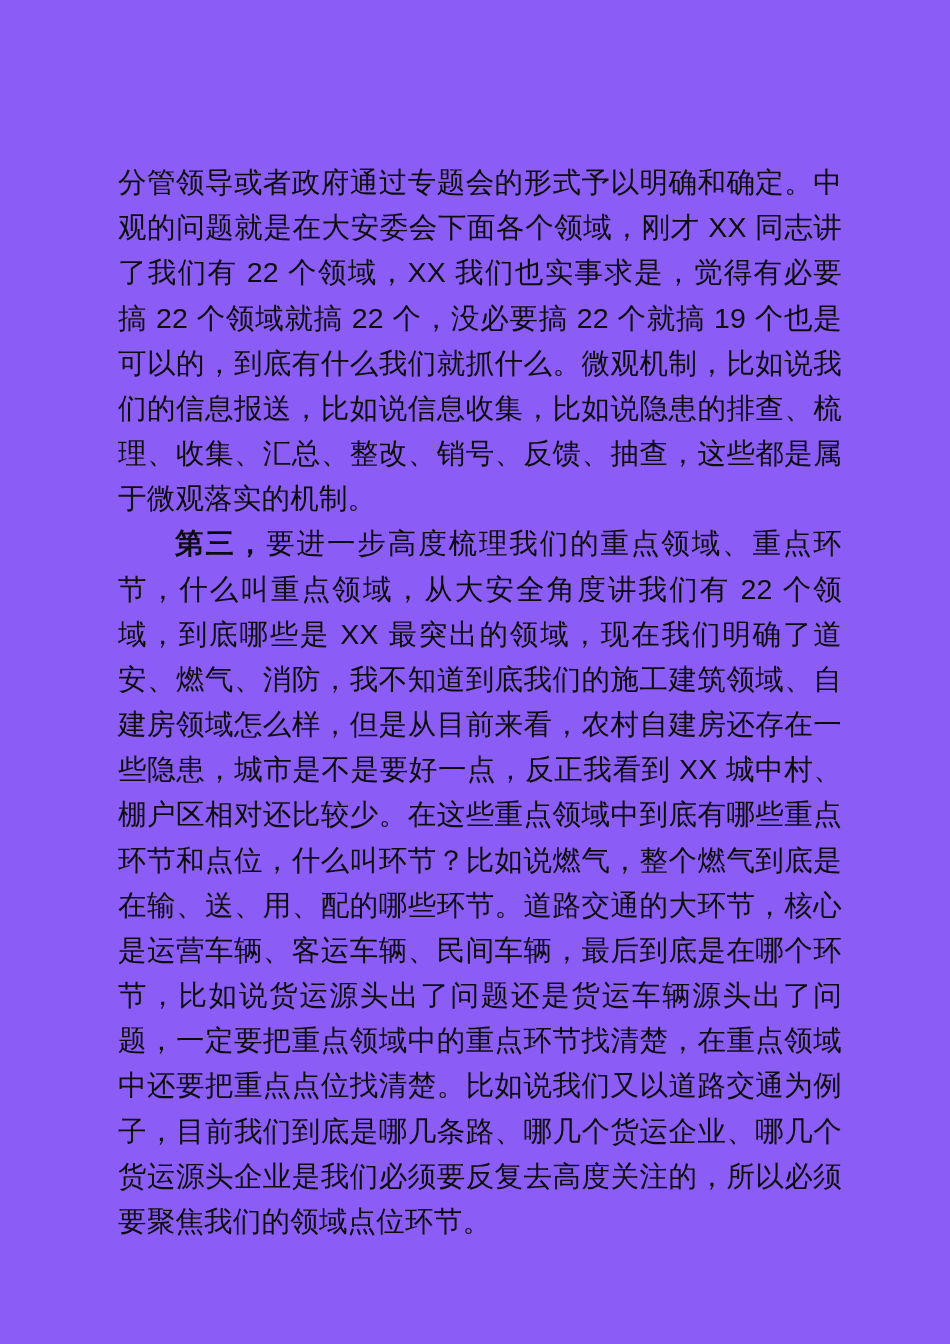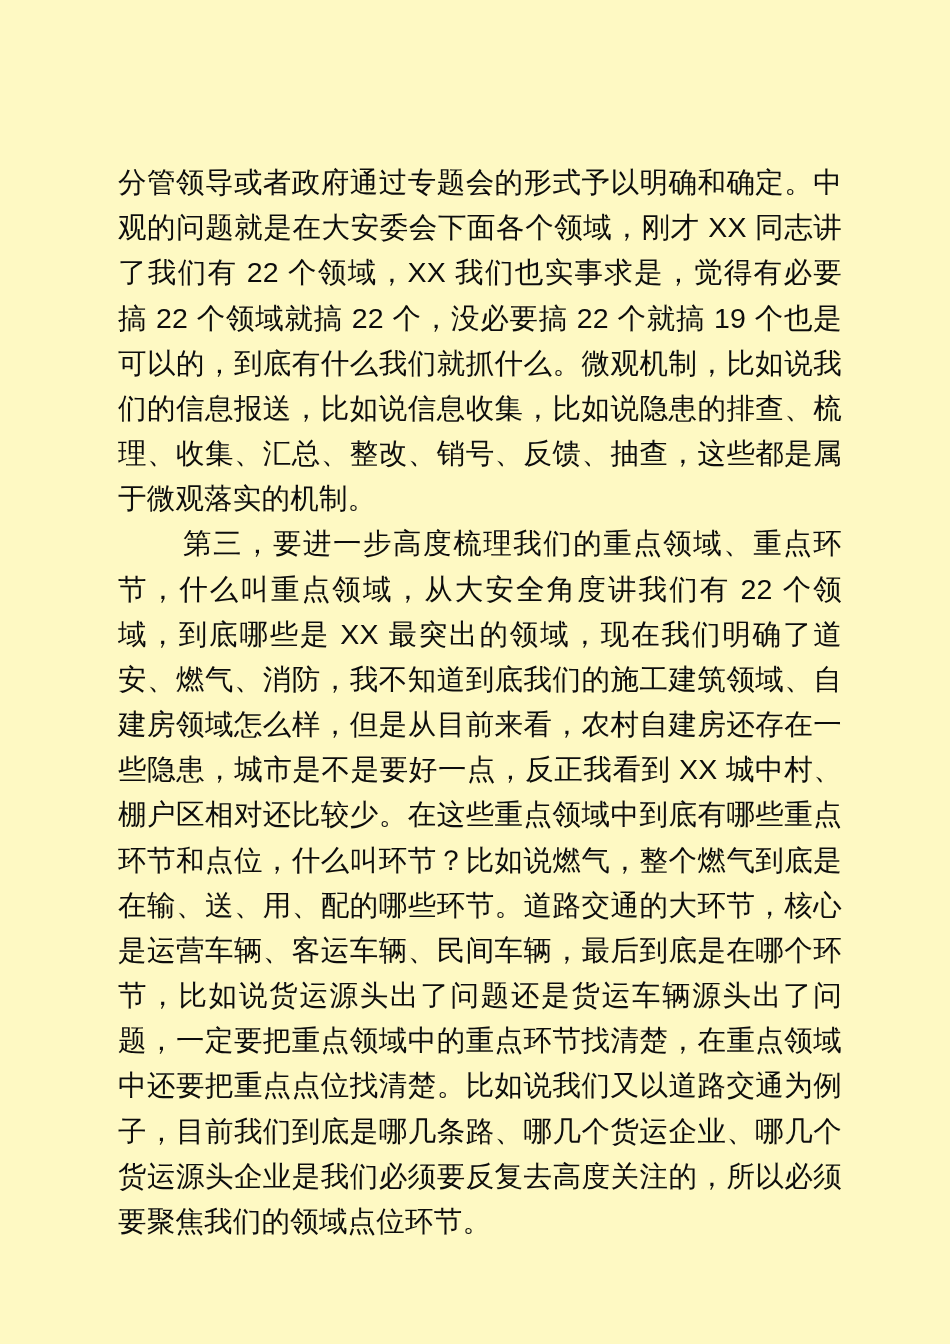--- a/index.html
+++ b/index.html
@@ -12,40 +12,39 @@
     height: 1344px;
     font-family: "Liberation Sans", sans-serif;
     color: #0d0d0d;
   }
   .page {
     position: relative;
     width: 950px;
     height: 1344px;
     box-sizing: border-box;
     padding: 160px 108px 44px 118px;
-    background: #fef9c3;
+    background: #8b5cf6;
   }
   .doc-body {
     font-size: 28.5px;
     line-height: 1.585;
     text-align: justify;
     text-justify: inter-ideograph;
     letter-spacing: 0.2px;
   }
   .para {
     margin: 0 0 0 0;
     text-indent: 0;
     white-space: normal;
   }
   .para.indent {
     text-indent: 57px;
   }
   .bold {
-    font-weight: normal;
-    margin-left: 8px;
+    font-weight: bold;
   }
 </style>
 </head>
 <body>
 
 <div class="page">
   <div class="doc-body">
 
     <p class="para">
       <span>分管领导或者政府通过专题会的形式予以明确和确定。中观的问题就是在大安委会下面各个领域，刚才 XX 同志讲了我们有 22 个领域，XX 我们也实事求是，觉得有必要搞 22 个领域就搞 22 个，没必要搞 22 个就搞 19 个也是可以的，到底有什么我们就抓什么。微观机制，比如说我们的信息报送，比如说信息收集，比如说隐患的排查、梳理、收集、汇总、整改、销号、反馈、抽查，这些都是属于微观落实的机制。</span>

